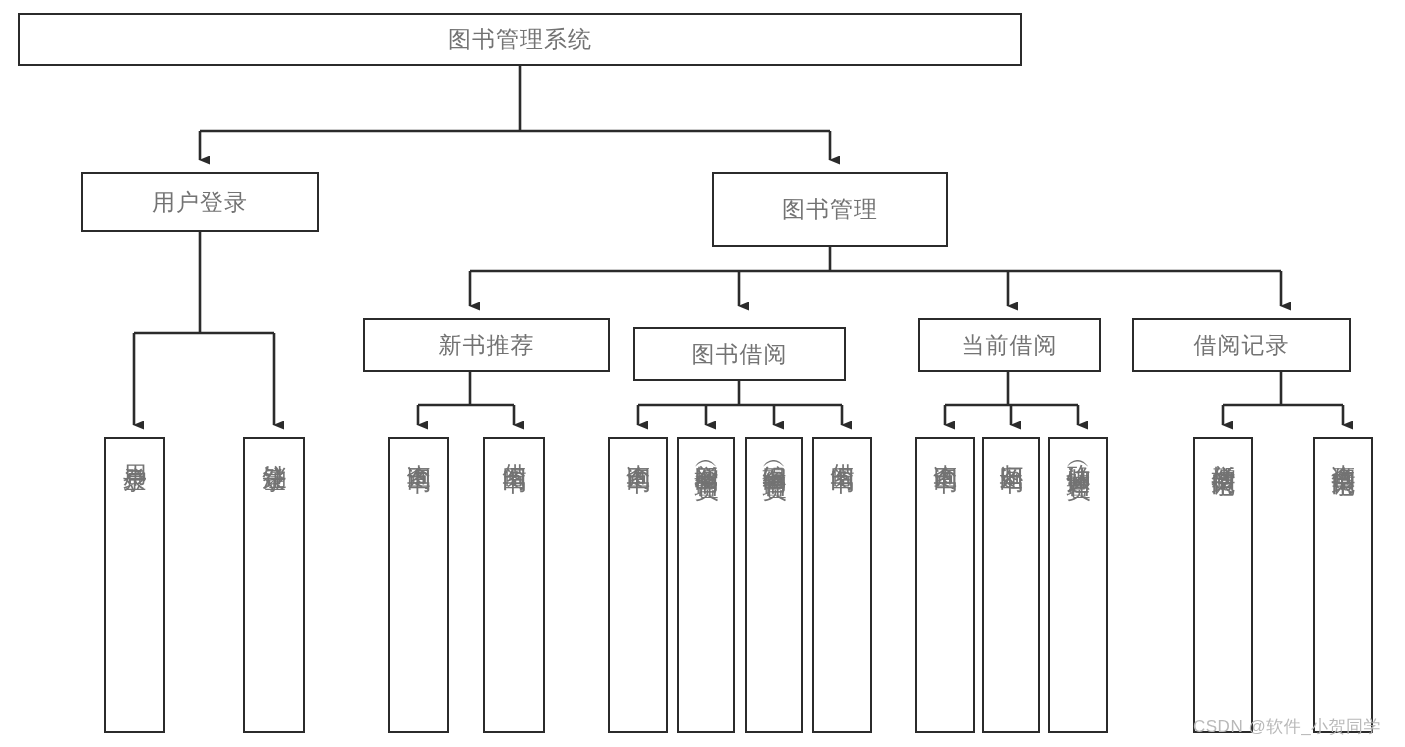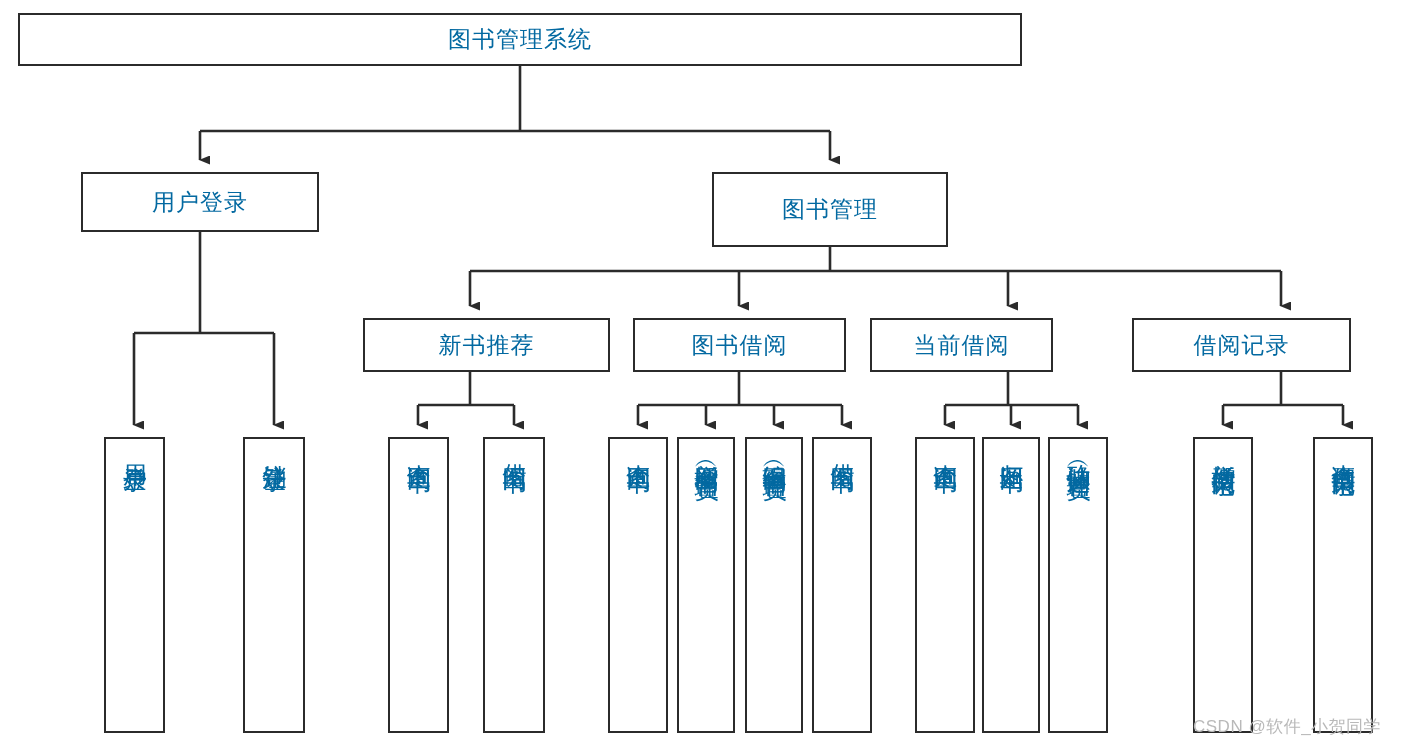--- a/index.html
+++ b/index.html
@@ -26,21 +26,21 @@
     pointer-events: none;
   }
   .node {
     position: absolute;
     box-sizing: border-box;
     background: #ffffff;
     border: 2.5px solid #2b2b2b;
     display: flex;
     align-items: center;
     justify-content: center;
-    color: #0369a1;
+    color: #737373;
   }
   .node.h {
     font-size: 23px;
     letter-spacing: 1px;
   }
   .node.v {
     align-items: flex-start;
     justify-content: center;
     padding-top: 6px;
   }
@@ -123,24 +123,24 @@
   <div class="node h" style="left:81px; top:172px; width:238px; height:60px;">
     <span>用户登录</span>
   </div>
   <div class="node h" style="left:712px; top:172px; width:236px; height:75px;">
     <span>图书管理</span>
   </div>
 
   <div class="node h" style="left:363px; top:318px; width:247px; height:54px;">
     <span>新书推荐</span>
   </div>
-  <div class="node h" style="left:633px; top:318px; width:213px; height:54px;font-family:Liberation Mono, monospace;">
+  <div class="node h" style="left:633px; top:327px; width:213px; height:54px;font-family:Liberation Mono, monospace;">
     <span>图书借阅</span>
   </div>
-  <div class="node h" style="left:870px; top:318px; width:183px; height:54px;">
+  <div class="node h" style="left:918px; top:318px; width:183px; height:54px;">
     <span>当前借阅</span>
   </div>
   <div class="node h" style="left:1132px; top:318px; width:219px; height:54px;">
     <span>借阅记录</span>
   </div>
 
   <div class="node v" style="left:104px; top:437px; width:61px; height:296px;">
     <span class="vtext">用户登录</span>
   </div>
   <div class="node v" style="left:243px; top:437px; width:62px; height:296px;">

